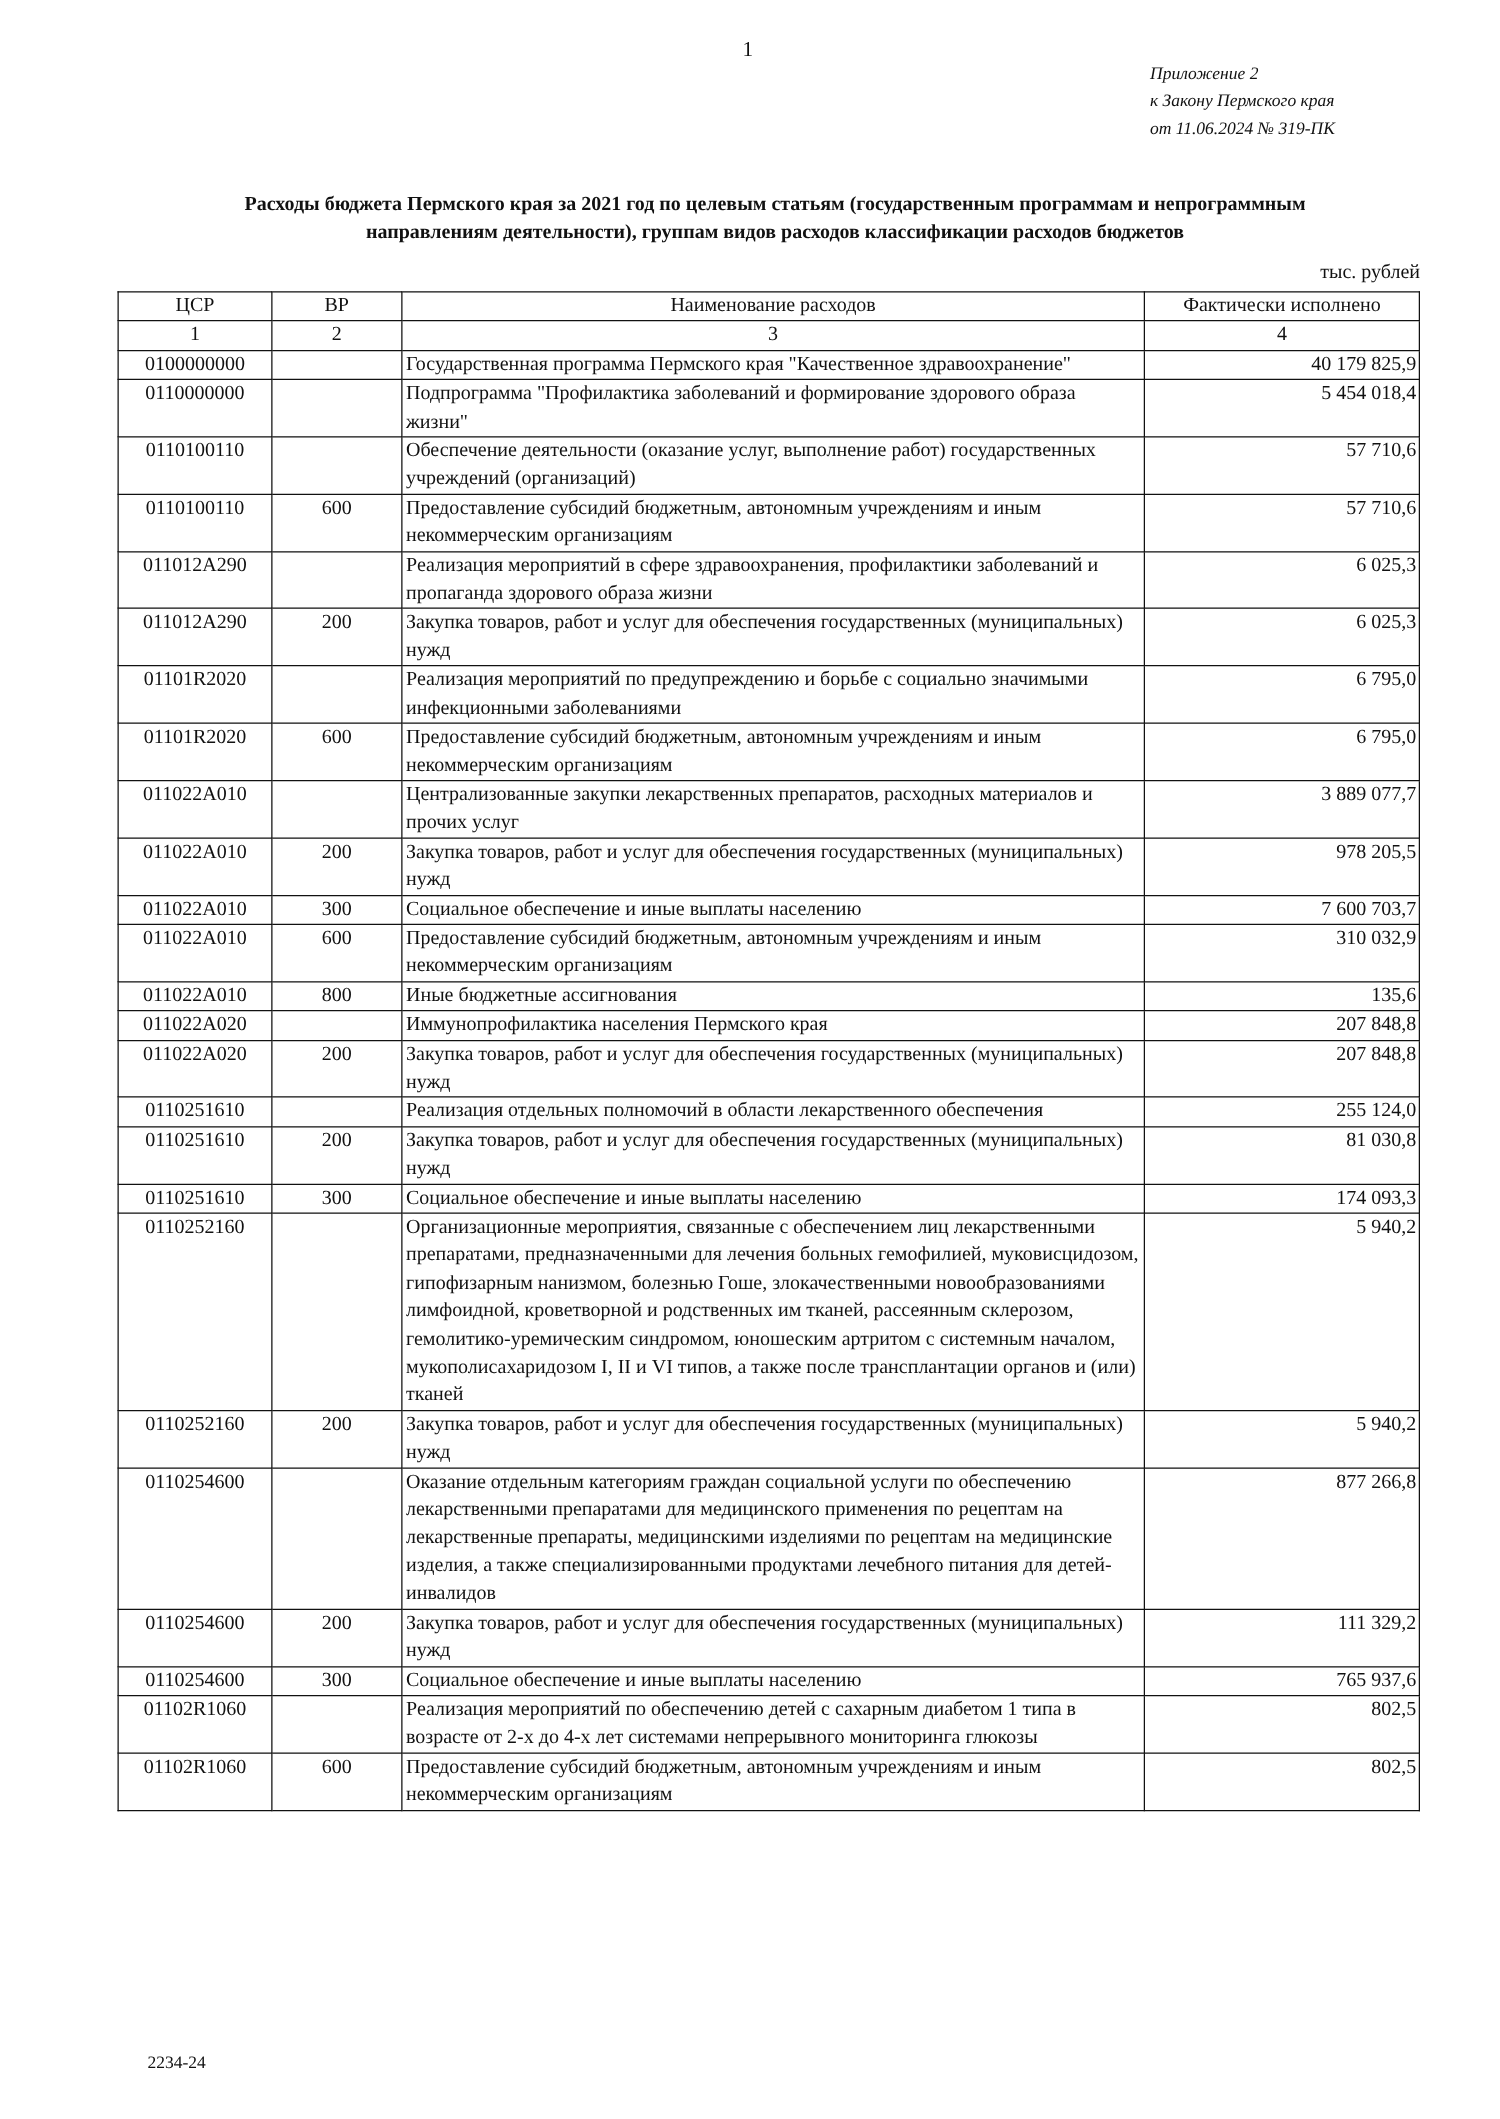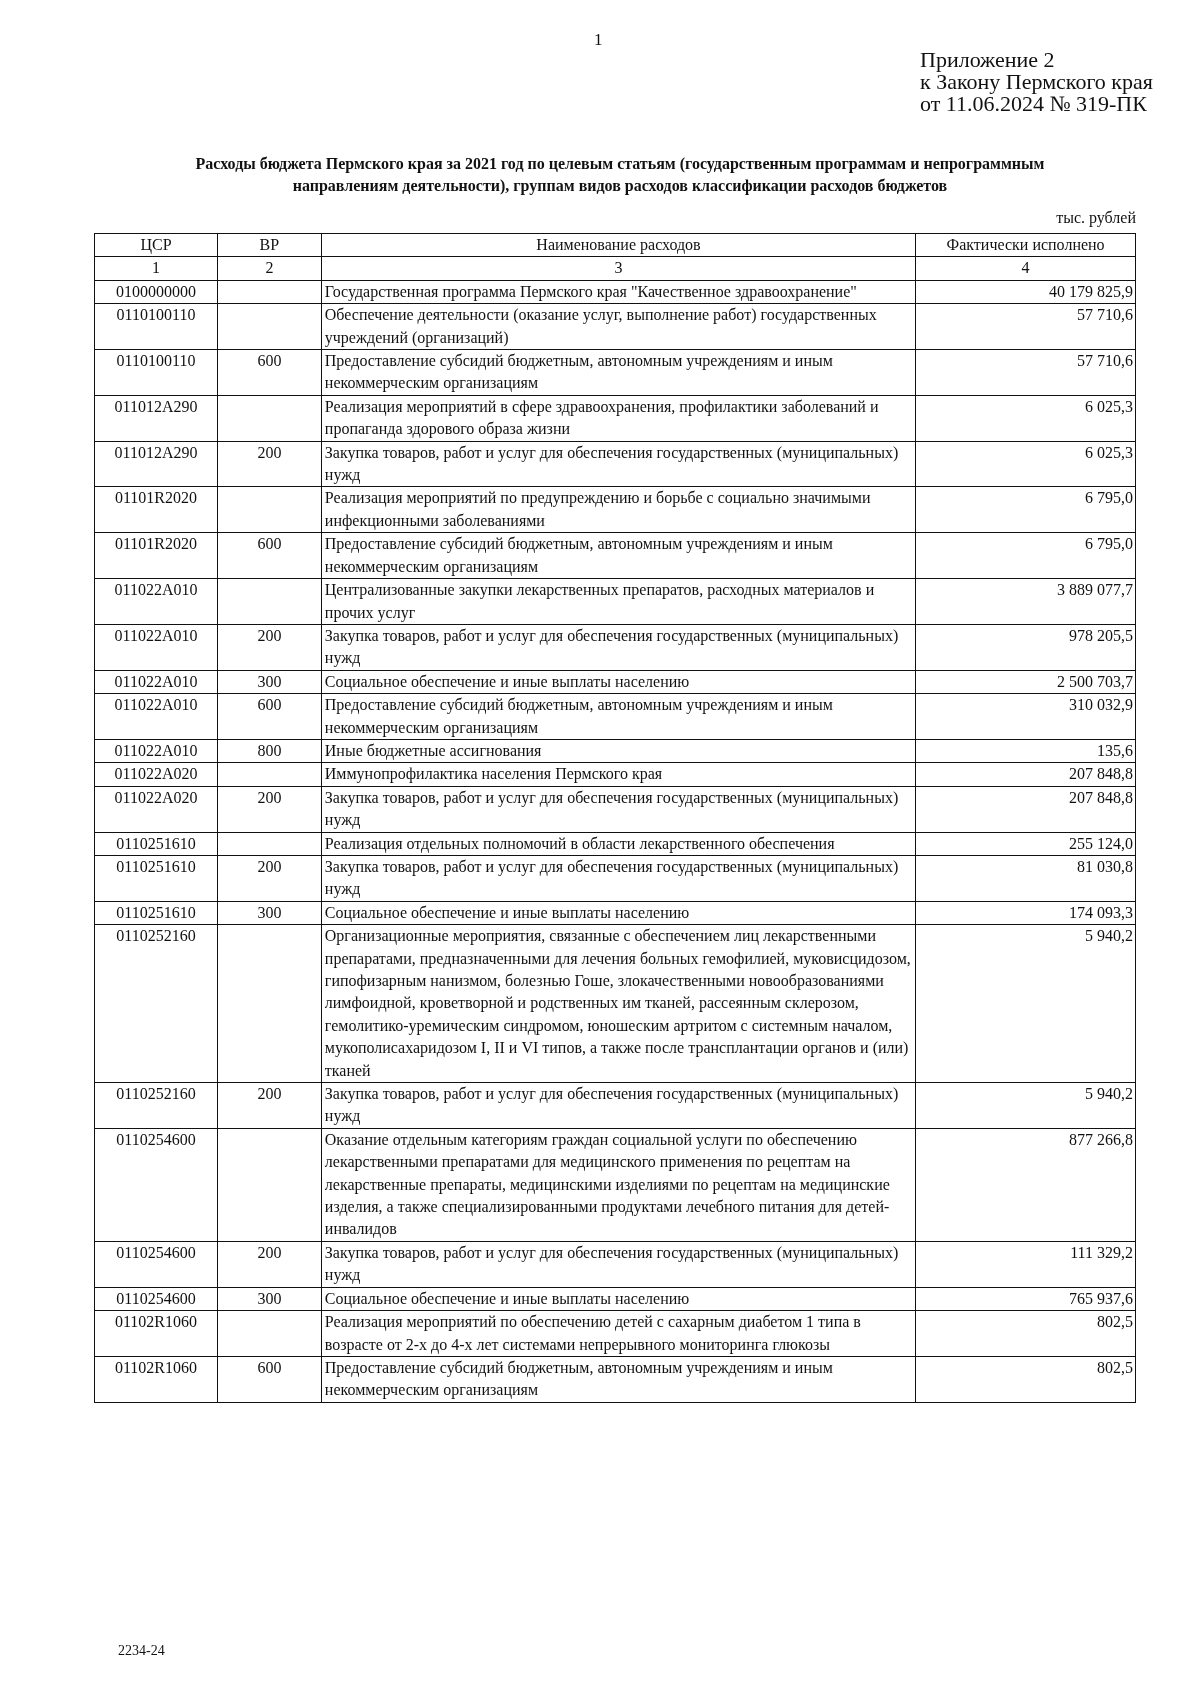--- a/index.html
+++ b/index.html
@@ -1,18 +1,18 @@
 <!DOCTYPE html>
 <html><head>
 <meta charset="utf-8">
 <style>
   html, body { margin:0; padding:0; background:#fff; }
   body { width:1200px; height:1695px; position:relative; font-family:"Liberation Serif", serif; color:#111; overflow:hidden; }
   .page-num { position:absolute; left:594px; top:30px; font-size:17px; }
-  .appendix { position:absolute; left:920px; top:49px; font-size:22px; line-height:22px; }
+  .appendix { position:absolute; left:920px; top:49px; font-size:14px; line-height:22px;font-style:italic; }
   .title { position:absolute; left:100px; width:1040px; top:153px; text-align:center; font-weight:bold; font-size:16px; line-height:22px; }
   .unit { position:absolute; right:64px; top:209px; font-size:16px; }
   table { position:absolute; left:94px; top:233px; width:1042px; border-collapse:collapse; font-size:16px; }
   th, td { border:1.5px solid #111; padding:0 2px; line-height:22.4px; vertical-align:top; }
   th { font-weight:normal; text-align:center; }
   col.c1 { width:123px; } col.c2 { width:104px; } col.c3 { width:595px; } col.c4 { width:220px; }
   td.code { text-align:center; }
   td.vr { text-align:center; }
   td.name { text-align:left; padding-left:3px; }
   td.val { text-align:right; padding-right:2px; }
@@ -58,20 +58,26 @@
     </tr>
   </thead>
   <tbody id="tbody">
       <tr>
         <td class="code">0100000000</td>
         <td class="vr"></td>
         <td class="name">Государственная программа Пермского края "Качественное здравоохранение"</td>
         <td class="val">40 179 825,9</td>
       </tr>
       <tr>
+        <td class="code">0110000000</td>
+        <td class="vr"></td>
+        <td class="name">Подпрограмма "Профилактика заболеваний и формирование здорового образа жизни"</td>
+        <td class="val">5 454 018,4</td>
+      </tr>
+      <tr>
         <td class="code">0110100110</td>
         <td class="vr"></td>
         <td class="name">Обеспечение деятельности (оказание услуг, выполнение работ) государственных учреждений (организаций)</td>
         <td class="val">57 710,6</td>
       </tr>
       <tr>
         <td class="code">0110100110</td>
         <td class="vr">600</td>
         <td class="name">Предоставление субсидий бюджетным, автономным учреждениям и иным некоммерческим организациям</td>
         <td class="val">57 710,6</td>
@@ -109,21 +115,21 @@
       <tr>
         <td class="code">011022A010</td>
         <td class="vr">200</td>
         <td class="name">Закупка товаров, работ и услуг для обеспечения государственных (муниципальных) нужд</td>
         <td class="val">978 205,5</td>
       </tr>
       <tr>
         <td class="code">011022A010</td>
         <td class="vr">300</td>
         <td class="name">Социальное обеспечение и иные выплаты населению</td>
-        <td class="val">2 500 703,7</td>
+        <td class="val">7 600 703,7</td>
       </tr>
       <tr>
         <td class="code">011022A010</td>
         <td class="vr">600</td>
         <td class="name">Предоставление субсидий бюджетным, автономным учреждениям и иным некоммерческим организациям</td>
         <td class="val">310 032,9</td>
       </tr>
       <tr>
         <td class="code">011022A010</td>
         <td class="vr">800</td>

